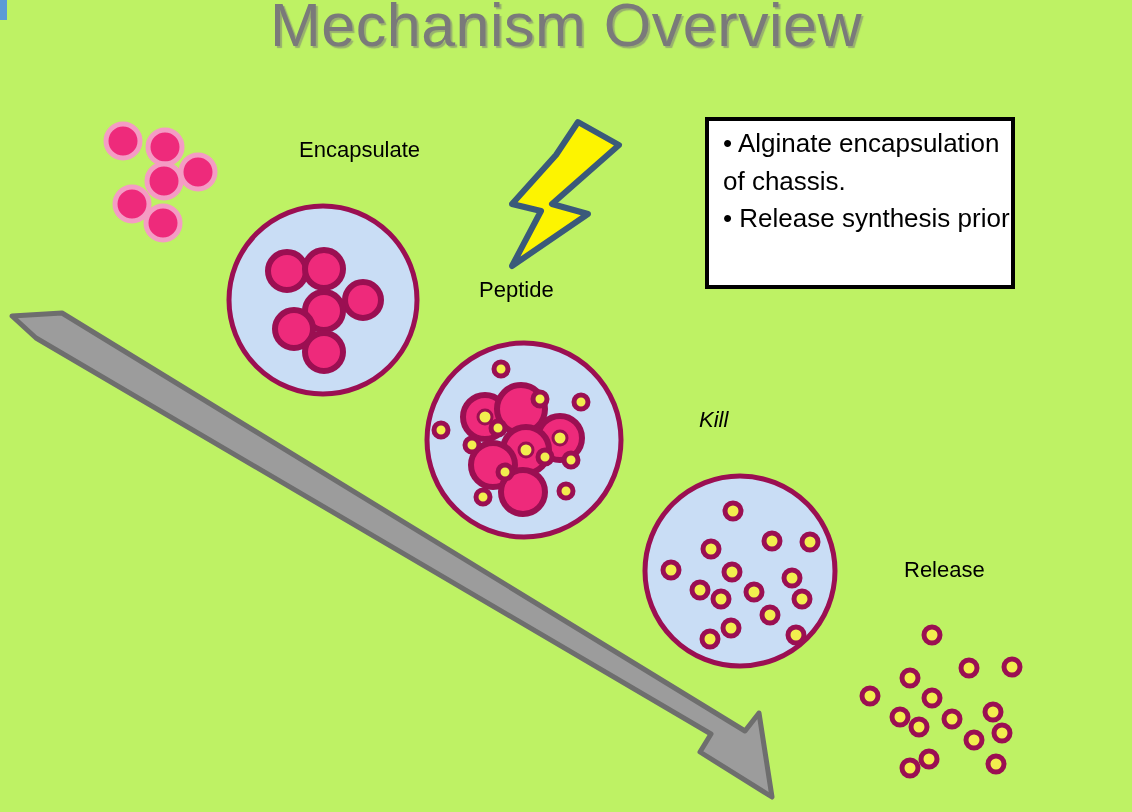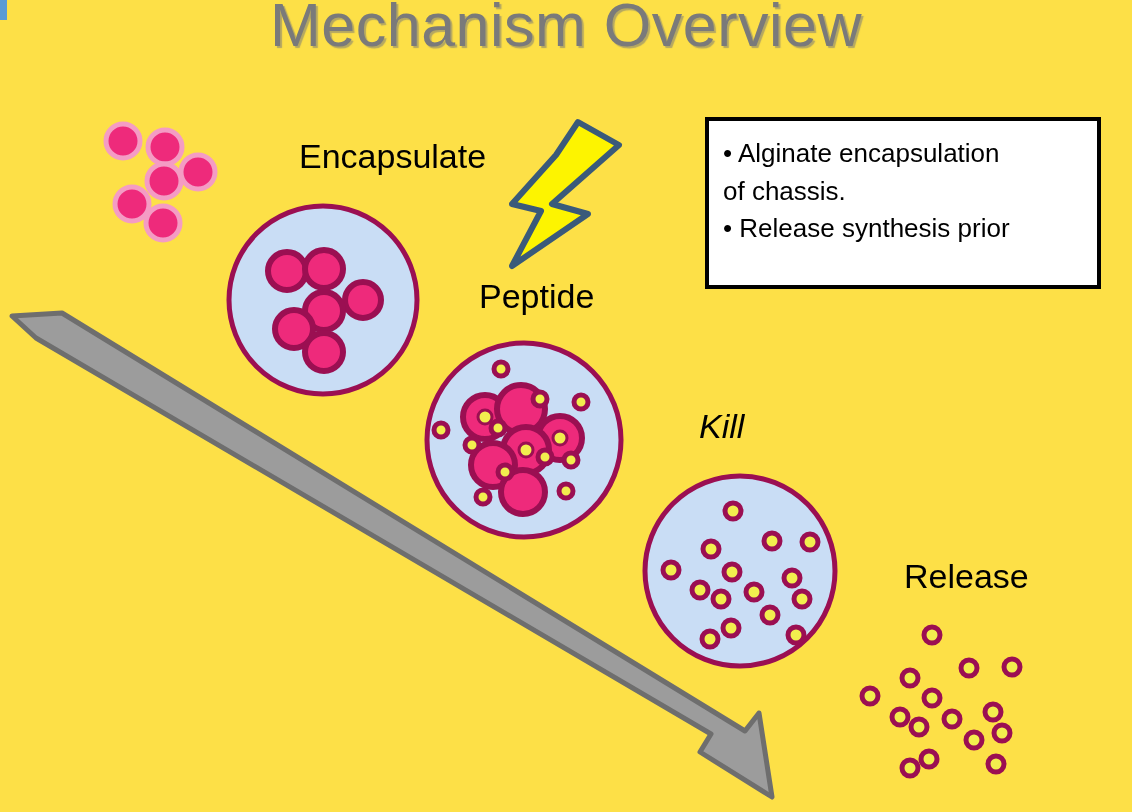--- a/index.html
+++ b/index.html
@@ -11,21 +11,21 @@
   body {
     width: 1132px;
     height: 812px;
     overflow: hidden;
     font-family: "Liberation Sans", sans-serif;
   }
   #slide {
     position: relative;
     width: 1132px;
     height: 812px;
-    background: #fde047;
+    background: #bef264;
   }
   #slide-svg {
     position: absolute;
     left: 0;
     top: 0;
     width: 1132px;
     height: 812px;
   }
   .slide-title {
     position: absolute;
@@ -37,40 +37,40 @@
     font-size: 61px;
     font-weight: 400;
     letter-spacing: 0.5px;
     color: #7a7a7a;
     text-shadow: 2px 2px 1px rgba(120,120,120,0.55);
     white-space: nowrap;
   }
   .stage-label {
     position: absolute;
     font-family: "Liberation Sans", sans-serif;
-    font-size: 34px;
+    font-size: 22px;
     color: #000000;
     white-space: nowrap;
     line-height: 1;
   }
   #label-encapsulate { left: 299px; top: 139px; }
   #label-express     { left: 479px; top: 279px; }
   #label-kill        { left: 699px; top: 409px; font-style: italic; }
   #label-release     { left: 904px; top: 559px; }
 
   #callout-box {
     position: absolute;
     left: 705px;
     top: 117px;
-    width: 396px;
+    width: 310px;
     height: 172px;
     border: 4px solid #000000;
     background: #ffffff;
     box-sizing: border-box;
-    padding: 14px 14px 0 14px;
+    padding: 4px 14px 0 14px;
   }
   .callout-line {
     font-family: "Liberation Sans", sans-serif;
     font-size: 26px;
     color: #000000;
     line-height: 1.45;
     white-space: nowrap;
   }
   #corner-artifact {
     position: absolute;

